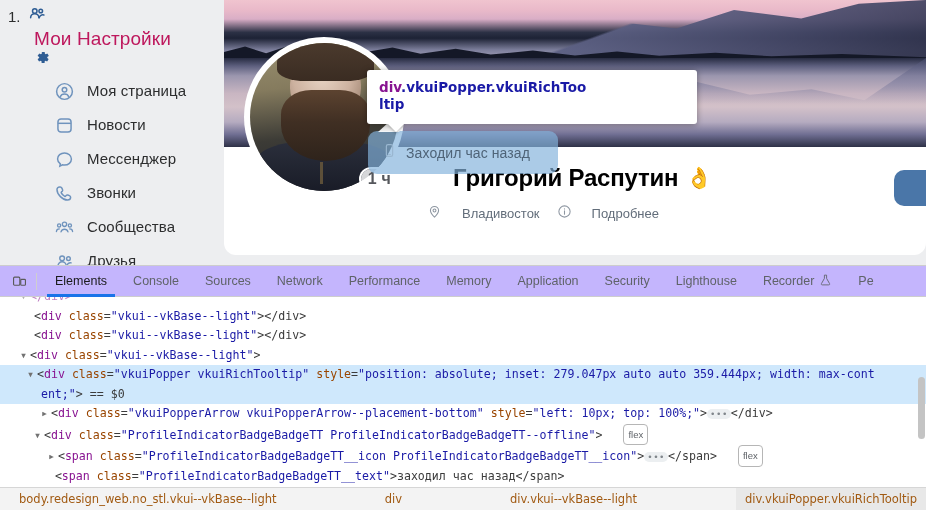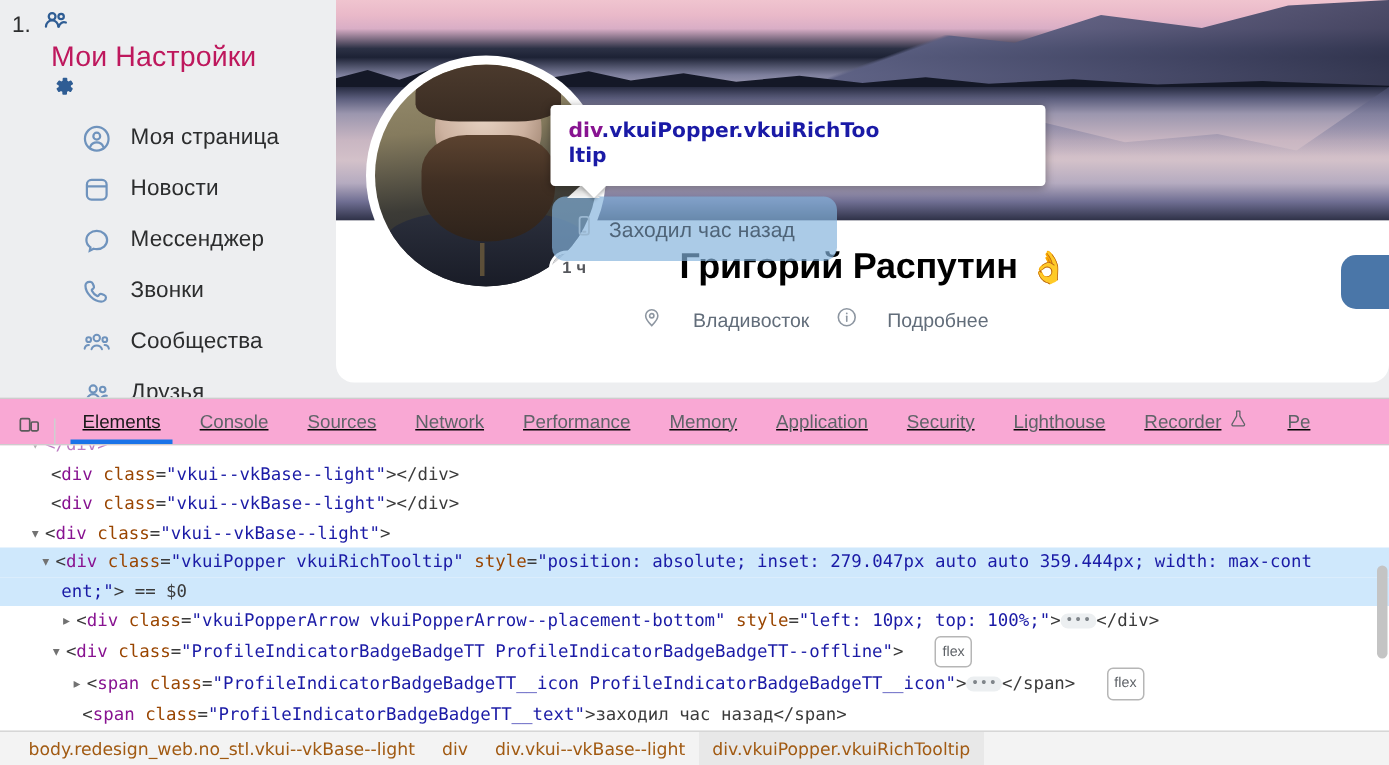--- a/index.html
+++ b/index.html
@@ -137,21 +137,21 @@
   }
   .av-cross {
     position: absolute; left: 47%; bottom: 5%; width: 3px; height: 22px;
     background: #6d5b3c; opacity:.8;
   }
   .av-badge {
     position: absolute; right: 6px; bottom: 8px;
     min-width: 30px; height: 20px; padding: 0 7px;
     border-radius: 10px;
     background: rgba(255,255,255,.82);
-    color: #55575c; font-size: 11px; font-weight: 700;
+    color: #55575c; font-size: 16px; font-weight: 700;
     display: flex; align-items: center; justify-content: center;
     letter-spacing: .2px;
     box-shadow: 0 0 0 2px #fff;
   }
 
   .pname {
     position: absolute; left: 203px; top: 164px;
     font-size: 24px; font-weight: 700; color: #000;
     letter-spacing: -.2px;
     display: flex; align-items: center; gap: 8px; margin-left: 26px;
@@ -228,26 +228,25 @@
   #devtools {
     position: absolute; left: 0; top: 265px;
     width: 926px; height: 245px;
     background: #fff;
     border-top: 1px solid #cdcdcd;
     overflow: hidden;
   }
   .dt-tabs {
     position: relative;
     height: 31px;
-    display: flex; align-items: flex-end;
-    background: #f9a8d4;
+    display: flex; align-items: center;
+    background: #c4b5fd;
     border-bottom: 1px solid #cdcdcd;
     padding-left: 4px;
     white-space: nowrap;
-    text-decoration: underline;
   }
   .dt-dev-ic {
     width: 30px; height: 26px;
     display: flex; align-items: center; justify-content: center;
     color: #5a5a5a;
   }
   .dt-sep {
     width: 1px; height: 17px; background: #cfcfcf; margin: 0 5px 0 2px;
   }
   .dt-tab {
@@ -308,20 +307,21 @@
   
   .dt-crumb {
     position: absolute; left: 0; bottom: 0;
     width: 926px; height: 23px;
     background: #f3f3f3;
     border-top: 1px solid #d6d6d6;
     display: flex; align-items: center;
     padding-left: 10px;
     font-family: "DejaVu Sans", sans-serif;
     font-size: 11.5px;
+    justify-content: space-between;
   }
   .crumb {
     padding: 0 9px; height: 23px;
     display: flex; align-items: center;
     color: #a15a12; cursor: pointer;
   }
   .crumb.active { background: #e8e8e8; }
 </style>
 </head>
 <body>

